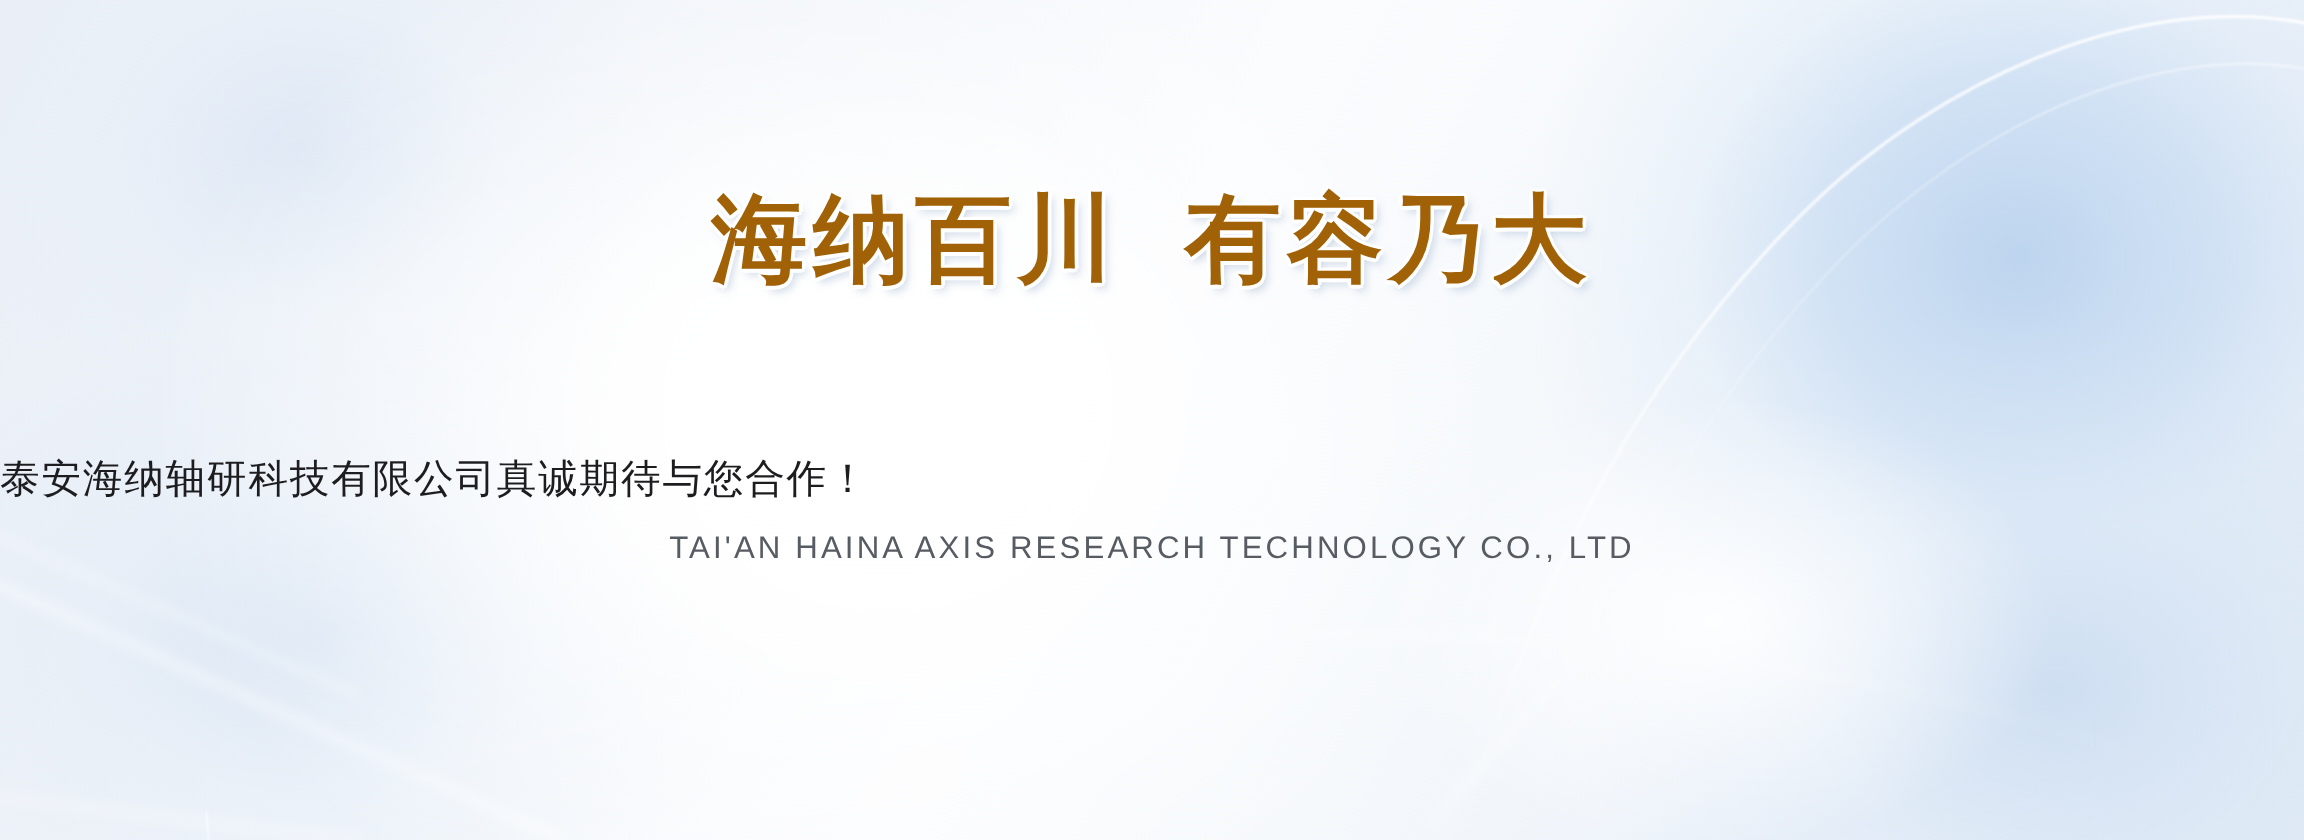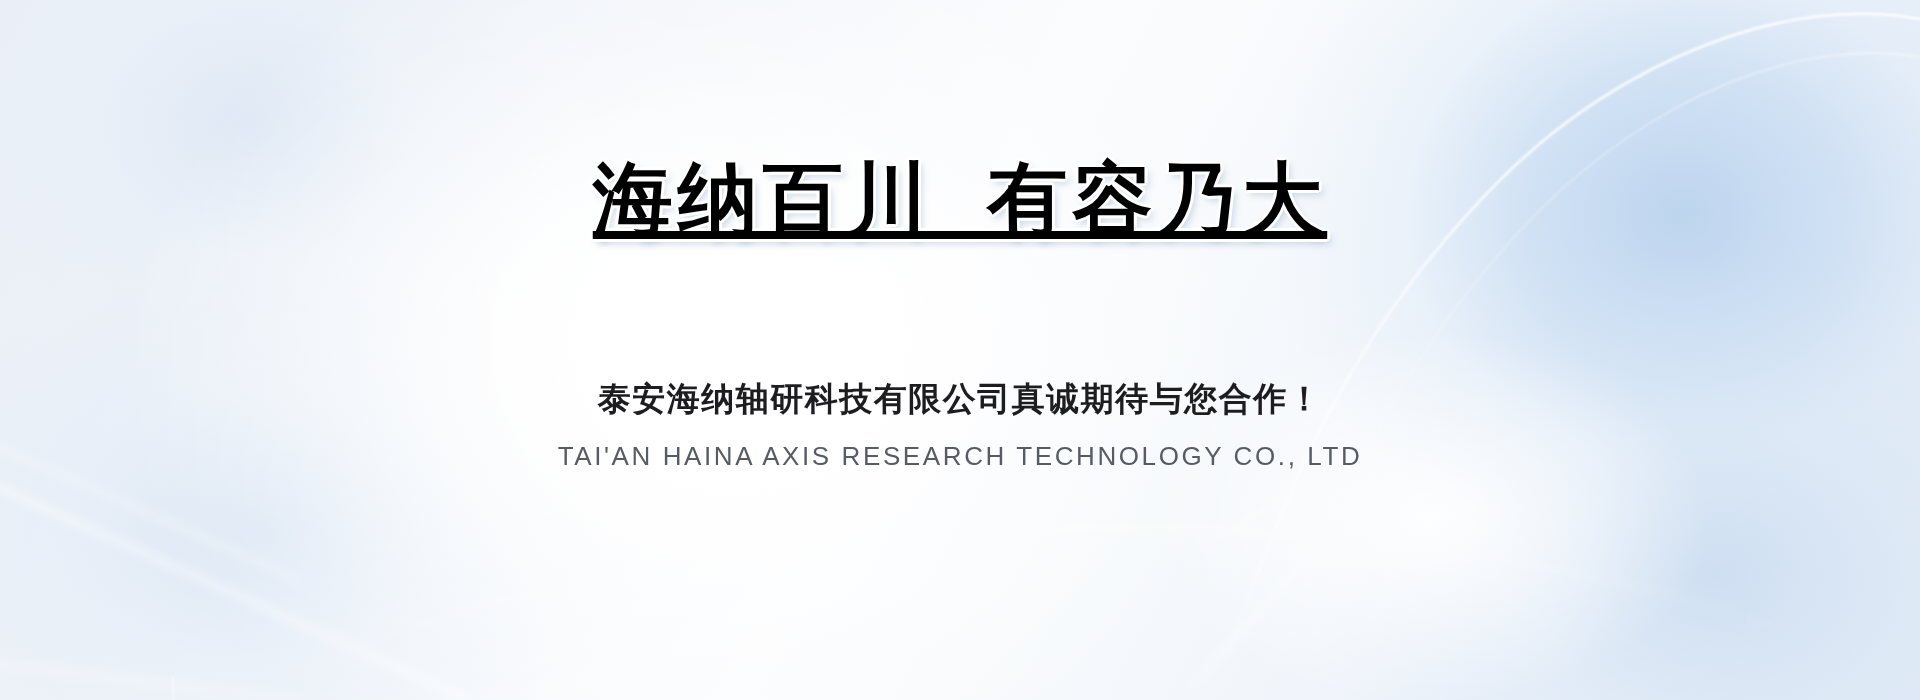--- a/index.html
+++ b/index.html
@@ -135,44 +135,42 @@
     margin: 0;
     position: absolute;
     top: 158px;
     left: 0;
     width: 1920px;
     text-align: center;
     font-size: 80px;
     line-height: 1.05;
     font-weight: 700;
     letter-spacing: 5px;
-    color: #000000;
+    color: #a16207;
     white-space: pre;
     text-shadow:
        2px  2px 0 #ffffff,
       -2px  2px 0 #ffffff,
        2px -2px 0 #ffffff,
       -2px -2px 0 #ffffff,
        3px  0   0 #ffffff,
       -3px  0   0 #ffffff,
        0    3px 0 #ffffff,
        0   -3px 0 #ffffff,
        4px  5px 7px rgba(120,150,190,0.35);
-    text-decoration: underline;
   }
   .subtitle {
     margin: 0;
     position: absolute;
     top: 378px;
     left: 0;
     width: 1920px;
-    text-align: center;
     font-size: 33px;
     line-height: 1.25;
-    font-weight: 700;
+    font-weight: 400;
     letter-spacing: 1.5px;
     color: #1d1d20;
   }
   .eng-line {
     margin: 0;
     position: absolute;
     top: 440px;
     left: 0;
     width: 1920px;
     text-align: center;

